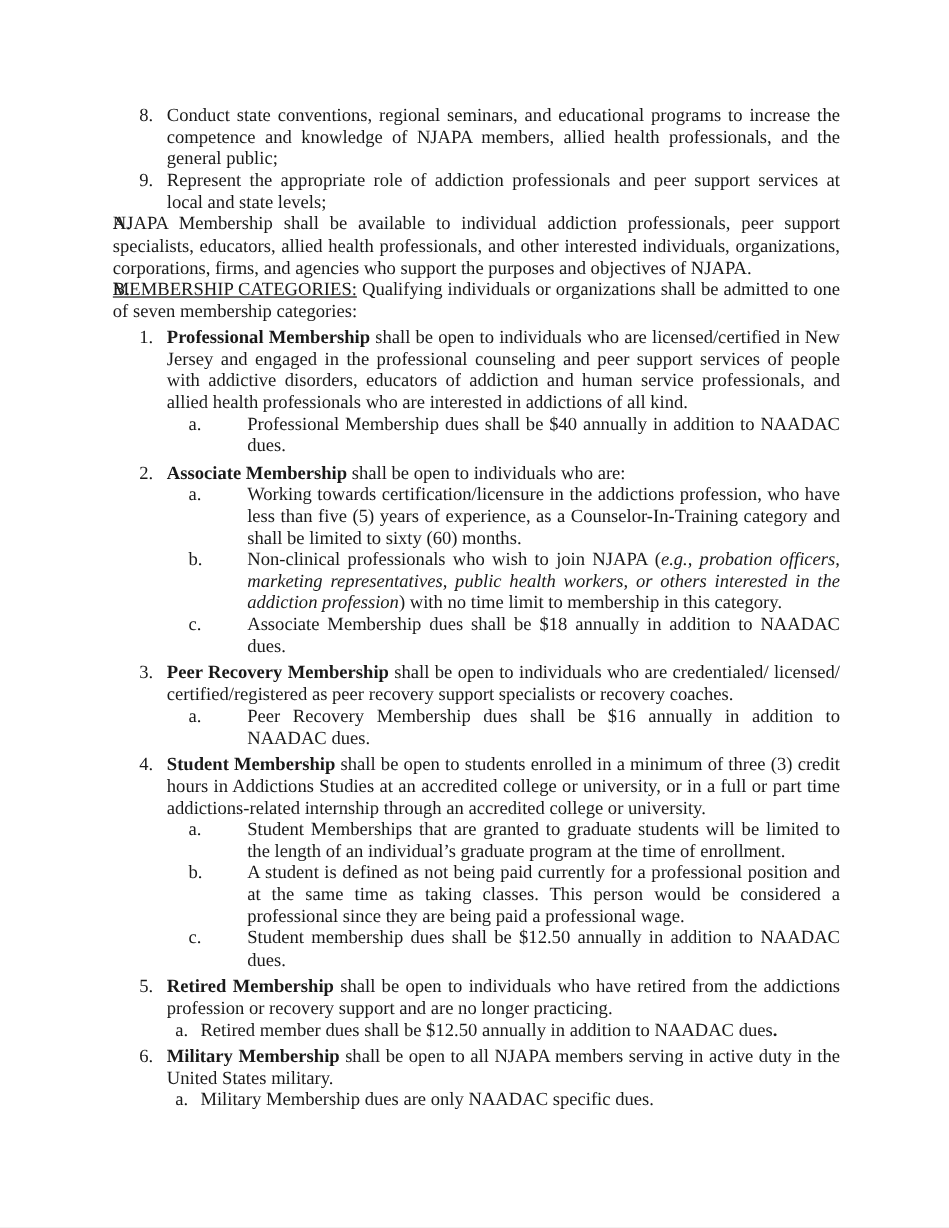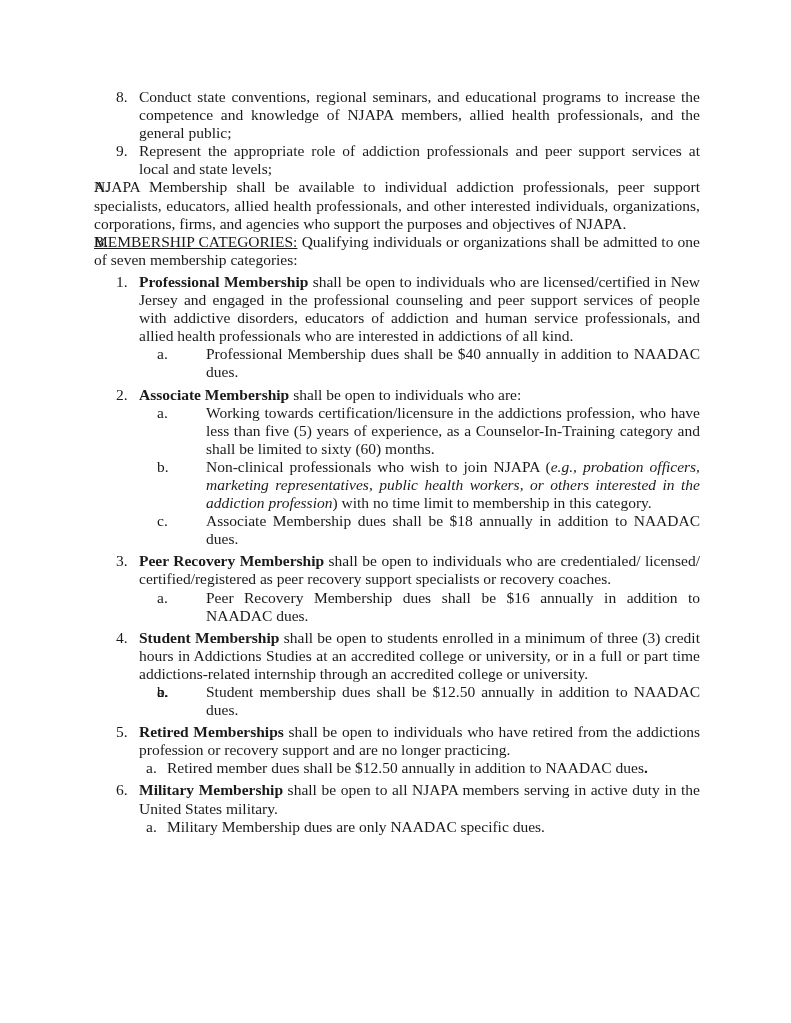--- a/index.html
+++ b/index.html
@@ -113,32 +113,34 @@
     <span class="mk">a.</span>
     <div class="bd">Peer Recovery Membership dues shall be $16 annually in addition to NAADAC dues.</div>
   </div>
 
   <div class="row l1 cat">
     <span class="mk">4.</span>
     <div class="bd"><span class="b">Student Membership</span><span> shall be open to students enrolled in a minimum of three (3) credit hours in Addictions Studies at an accredited college or university, or in a full or part time addictions-related internship through an accredited college or university.</span></div>
   </div>
   <div class="row l2">
     <span class="mk">a.</span>
+    <div class="bd">Student Memberships that are granted to graduate students will be limited to the length of an individual’s graduate program at the time of enrollment.</div>
   </div>
   <div class="row l2">
     <span class="mk">b.</span>
+    <div class="bd">A student is defined as not being paid currently for a professional position and at the same time as taking classes.  This person would be considered a professional since they are being paid a professional wage.</div>
   </div>
   <div class="row l2">
     <span class="mk">c.</span>
     <div class="bd">Student membership dues shall be $12.50 annually in addition to NAADAC dues.</div>
   </div>
 
   <div class="row l1 cat">
     <span class="mk">5.</span>
-    <div class="bd"><span class="b">Retired Memberships</span><span> shall be open to individuals who have retired from the addictions profession or recovery support and are no longer practicing.</span></div>
+    <div class="bd"><span class="b">Retired Membership</span><span> shall be open to individuals who have retired from the addictions profession or recovery support and are no longer practicing.</span></div>
   </div>
   <div class="row l2 shallow">
     <span class="mk">a.</span>
     <div class="bd"><span>Retired member dues shall be $12.50 annually in addition to NAADAC dues</span><span class="b">.</span></div>
   </div>
 
   <div class="row l1 cat">
     <span class="mk">6.</span>
     <div class="bd"><span class="b">Military Membership</span><span> shall be open to all NJAPA members serving in active duty in the United States military.</span></div>
   </div>

